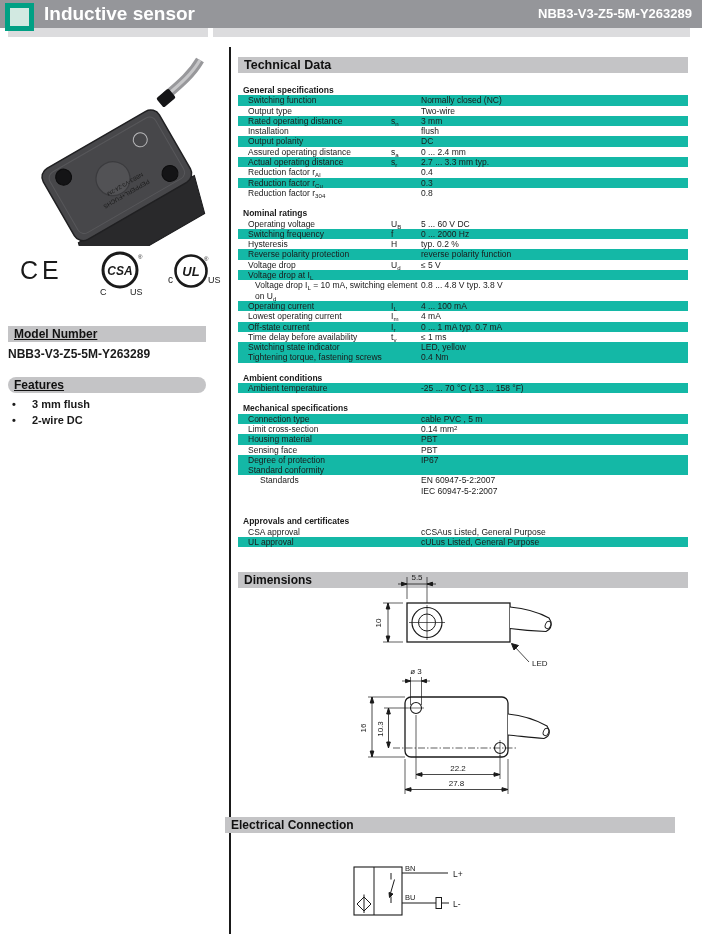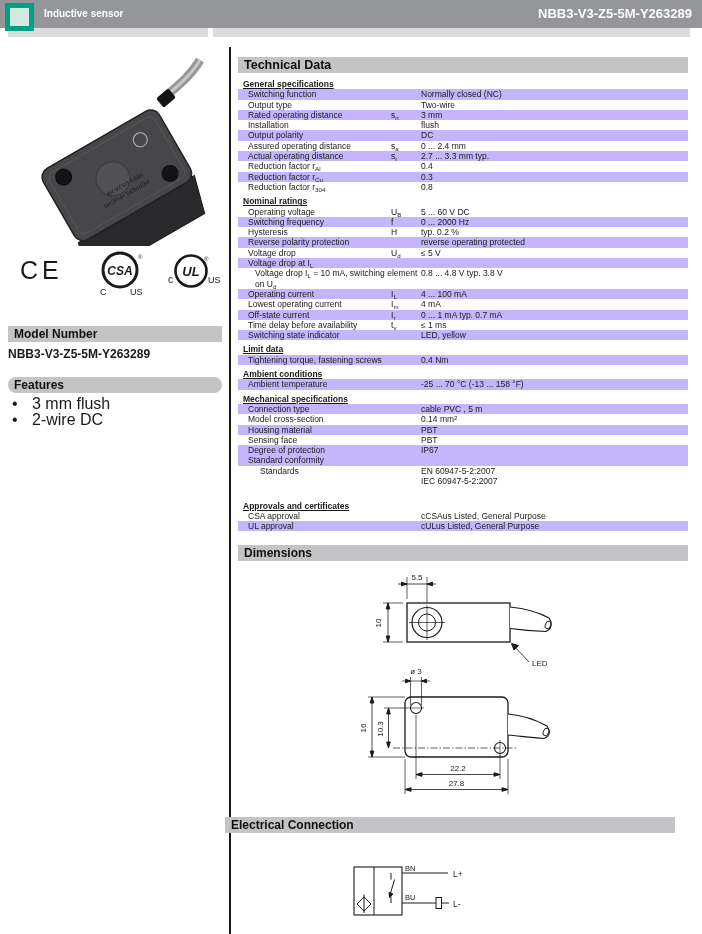--- a/index.html
+++ b/index.html
@@ -1,39 +1,39 @@
 <!DOCTYPE html>
 <html><head>
 <meta charset="utf-8">
 <style>
   html,body{margin:0;padding:0;background:#fff;}
   body{width:702px;height:934px;position:relative;font-family:"Liberation Sans",sans-serif;color:#1a1a1a;overflow:hidden;}
   .abs{position:absolute;}
   
   .topbar{left:0;top:0;width:702px;height:28px;background:#95969a;}
   .brandsq{left:5px;top:3px;width:29px;height:28px;background:#d2e9e1;border:5px solid #00a084;box-sizing:border-box;z-index:3;}
-  .topbar-title{left:44px;top:0;height:28px;line-height:28px;font-size:10px;font-weight:bold;color:#fff;}
+  .topbar-title{left:44px;top:0;height:28px;line-height:28px;font-size:19px;font-weight:bold;color:#fff;}
   .topbar-code{right:10px;top:0;height:28px;line-height:28px;font-size:13px;font-weight:bold;color:#fff;}
   .substrip{top:28px;height:9px;background:#dcdcde;}
   .divider{left:229px;top:47px;width:2px;height:887px;background:#1a1a1a;}
   
   .bar{height:16px;line-height:16px;background:#c4c4c6;color:#111;font-weight:bold;font-size:12px;padding-left:6px;box-sizing:border-box;}
-  .bar.left{width:214px;}
+  .bar.left{width:198px;text-decoration:underline;}
   .bar.right{width:450px;}
   
   .model-value{left:8px;top:347px;font-size:12px;font-weight:bold;}
   .features-list{left:8px;top:396px;margin:0;padding:0;list-style:none;}
-  .features-list li{font-size:16px;font-weight:normal;line-height:16px;}
+  .features-list li{font-size:11px;font-weight:bold;line-height:16px;}
   .features-list .dot{display:inline-block;width:20px;padding-left:4px;}
   
   .spec-table{left:238px;top:75px;width:450px;font-size:8.5px;}
   .tr{display:flex;align-items:flex-start;min-height:10.3px;line-height:10.3px;}
   .tr.row{padding-left:10px;box-sizing:border-box;}
-  .tr.row.shade{background:#c4b5fd;}
-  .tr.sec{padding-left:5px;font-weight:bold;margin-top:4px;text-decoration:underline;}
+  .tr.row.shade{background:#14b8a6;}
+  .tr.sec{padding-left:5px;font-weight:bold;margin-top:10px;}
   .tr.gap{height:8px;}
   .td{display:block;}
   .tl{width:143px;flex:0 0 143px;}
   .ts{width:30px;flex:0 0 30px;}
   .tv{flex:1;}
   .tr.ind2 .tl{flex:0 0 173px;width:173px;padding-left:7px;box-sizing:border-box;}
   .tr.ind3 .tl{flex:0 0 173px;width:173px;padding-left:12px;box-sizing:border-box;}
   sub{font-size:0.72em;vertical-align:-0.25em;line-height:0;}
   sup{font-size:0.72em;vertical-align:0.35em;line-height:0;}
   
@@ -164,21 +164,21 @@
       <span class="td tv">0 ... 2000 Hz</span>
     </div>
     <div class="tr row">
       <span class="td tl">Hysteresis</span>
       <span class="td ts">H</span>
       <span class="td tv">typ. 0.2  %</span>
     </div>
     <div class="tr row shade">
       <span class="td tl">Reverse polarity protection</span>
       <span class="td ts"></span>
-      <span class="td tv">reverse operating protected</span>
+      <span class="td tv">reverse polarity function</span>
     </div>
     <div class="tr row">
       <span class="td tl">Voltage drop</span>
       <span class="td ts">U<sub>d</sub></span>
       <span class="td tv">≤ 5 V</span>
     </div>
     <div class="tr row shade">
       <span class="td tl">Voltage drop at I<sub>L</sub></span>
       <span class="td ts"></span>
       <span class="td tv"></span>
@@ -205,23 +205,20 @@
     <div class="tr row">
       <span class="td tl">Time delay before availability</span>
       <span class="td ts">t<sub>v</sub></span>
       <span class="td tv">≤ 1 ms</span>
     </div>
     <div class="tr row shade">
       <span class="td tl">Switching state indicator</span>
       <span class="td ts"></span>
       <span class="td tv">LED, yellow</span>
     </div>
-    <div class="tr sec">
-      <span class="td">Limit data</span>
-    </div>
     <div class="tr row shade">
       <span class="td tl">Tightening torque, fastening screws</span>
       <span class="td ts"></span>
       <span class="td tv">0.4 Nm</span>
     </div>
     <div class="tr sec">
       <span class="td">Ambient conditions</span>
     </div>
     <div class="tr row shade">
       <span class="td tl">Ambient temperature</span>
@@ -230,21 +227,21 @@
     </div>
     <div class="tr sec">
       <span class="td">Mechanical specifications</span>
     </div>
     <div class="tr row shade">
       <span class="td tl">Connection type</span>
       <span class="td ts"></span>
       <span class="td tv">cable PVC , 5 m</span>
     </div>
     <div class="tr row">
-      <span class="td tl">Model cross-section</span>
+      <span class="td tl">Limit cross-section</span>
       <span class="td ts"></span>
       <span class="td tv">0.14 mm<sup>2</sup></span>
     </div>
     <div class="tr row shade">
       <span class="td tl">Housing material</span>
       <span class="td ts"></span>
       <span class="td tv">PBT</span>
     </div>
     <div class="tr row">
       <span class="td tl">Sensing face</span>
@@ -274,21 +271,21 @@
       <span class="td ts"></span>
       <span class="td tv">cCSAus Listed, General Purpose</span>
     </div>
     <div class="tr row shade">
       <span class="td tl">UL approval</span>
       <span class="td ts"></span>
       <span class="td tv">cULus Listed, General Purpose</span>
     </div>
   </div>
 
-<div class="abs bar right" style="left:238px;top:545px;">Dimensions</div>
+<div class="abs bar right" style="left:238px;top:572px;">Dimensions</div>
 
 <svg class="abs" style="left:350px;top:565px;" width="230" height="245" viewBox="0 0 230 245">
   <g stroke="#1a1a1a" fill="none">
 
     <rect x="57" y="38" width="103" height="39" stroke-width="1.3" fill="#fff"></rect>
     <path d="M160,42 C176,43.5 190,48 199,53 L201,57 C202,61.5 200,64.5 196,66.5 C183,66 171,65 160,63.5" stroke-width="1.1" fill="#fff"></path>
     <ellipse cx="198" cy="60" rx="2.6" ry="3.8" transform="rotate(25 198 60)" stroke-width="0.9"></ellipse>
     <circle cx="77" cy="57.5" r="15" stroke-width="1.2"></circle>
     <circle cx="77" cy="57.5" r="8.5" stroke-width="1"></circle>
     <line x1="59" y1="57.5" x2="95" y2="57.5" stroke-width="0.7"></line>

